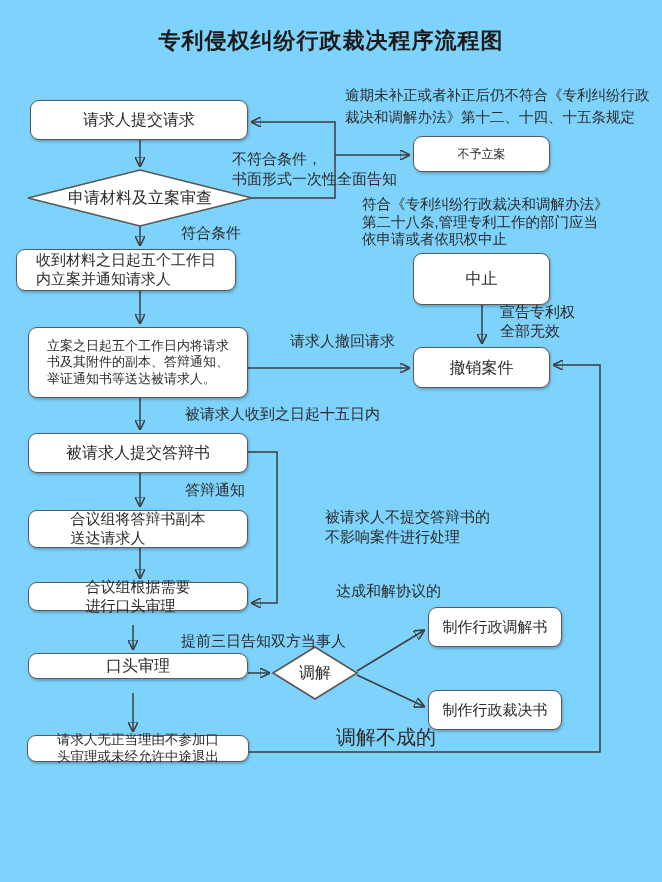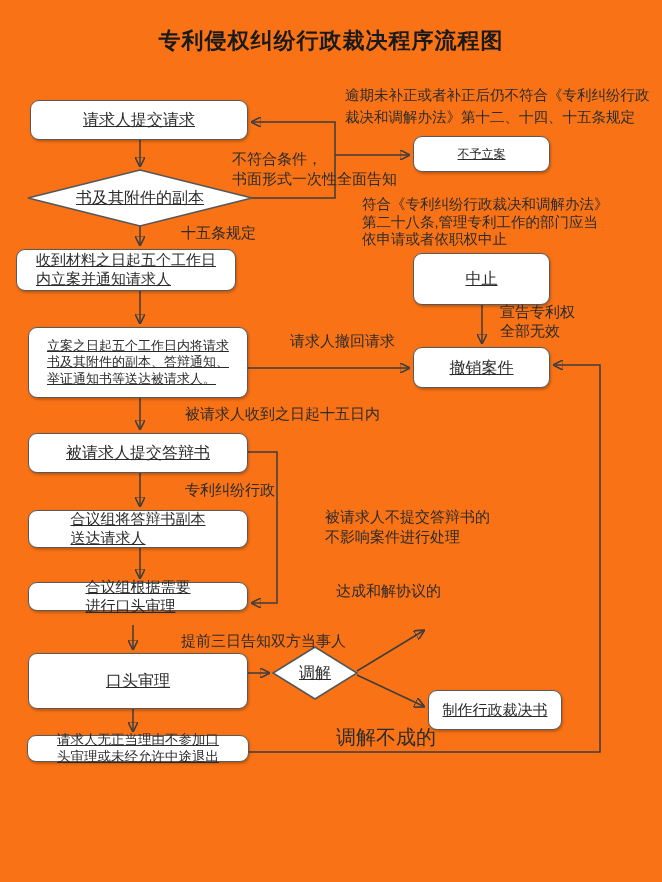--- a/index.html
+++ b/index.html
@@ -1,33 +1,33 @@
 <!DOCTYPE html>
 <html><head>
 <meta charset="utf-8">
 <style>
   * { margin:0; padding:0; box-sizing:border-box; }
   html,body { background:#ffffff; }
   .canvas {
-    position:relative; width:662px; height:882px; background:#f97316;
+    position:relative; width:662px; height:882px; background:#7dd3fc;
     font-family:"Liberation Sans", sans-serif; color:#2b2b2b; overflow:hidden;
   }
   .title {
     position:absolute; top:26px; left:0; width:100%; text-align:center;
     font-size:22px; font-weight:bold; letter-spacing:1px; color:#1a1a1a;
   }
   svg.edges { position:absolute; left:0; top:0; z-index:1; }
   svg.edges path { fill:none; stroke:#3d3d3d; stroke-width:1.5; }
   svg.edges polygon { fill:#ffffff; stroke:#565656; stroke-width:1.6; }
   .node {
     position:absolute; background:#ffffff; border:1.6px solid #595959; border-radius:9px;
     display:flex; align-items:center; justify-content:center; text-align:center;
     box-shadow:1px 1.5px 2.5px rgba(0,0,0,0.22); z-index:2;
   }
-  .txt { white-space:pre-line; line-height:1.25;text-decoration:underline; }
+  .txt { white-space:pre-line; line-height:1.25; }
   .node.mline .txt { text-align:left; }
   .diamond-label {
     position:absolute; display:flex; align-items:center; justify-content:center;
     text-align:center; z-index:2;
   }
   .lbl { position:absolute; white-space:pre-line; line-height:1.3; z-index:2; color:#2b2b2b; }
 </style>
 </head>
 <body>
 
@@ -96,62 +96,65 @@
   <div class="node mline" style="left:28px;top:510px;width:220px;height:38px;font-size:15px">
     <span class="txt">合议组将答辩书副本
 送达请求人</span>
   </div>
 
   <div class="node mline" style="left:28px;top:582px;width:220px;height:29px;font-size:15px">
     <span class="txt">合议组根据需要
 进行口头审理</span>
   </div>
 
-  <div class="node" style="left:28px;top:653px;width:220px;height:56px;font-size:16px">
+  <div class="node" style="left:28px;top:653px;width:220px;height:26px;font-size:16px">
     <span class="txt">口头审理</span>
   </div>
 
+  <div class="node" style="left:428px;top:607px;width:134px;height:40px;font-size:15px">
+    <span class="txt">制作行政调解书</span>
+  </div>
 
   <div class="node" style="left:428px;top:690px;width:134px;height:40px;font-size:15px">
     <span class="txt">制作行政裁决书</span>
   </div>
 
   <div class="node mline" style="left:27px;top:735px;width:222px;height:27px;font-size:13.5px">
     <span class="txt">请求人无正当理由不参加口
 头审理或未经允许中途退出</span>
   </div>
 
   <div class="diamond-label" style="left:28px;top:170px;width:224px;height:56px;font-size:16px">
-    <span class="txt">书及其附件的副本</span>
+    <span class="txt">申请材料及立案审查</span>
   </div>
 
   <div class="diamond-label" style="left:273px;top:647px;width:84px;height:52px;font-size:16px">
     <span class="txt">调解</span>
   </div>
 
   <div class="lbl" style="left:345px;top:84px;font-size:14.5px;line-height:1.55">逾期未补正或者补正后仍不符合《专利纠纷行政
 裁决和调解办法》第十二、十四、十五条规定</div>
 
   <div class="lbl" style="left:232px;top:149px;font-size:15px">不符合条件，
 书面形式一次性全面告知</div>
 
-  <div class="lbl" style="left:181px;top:223px;font-size:15px">十五条规定</div>
+  <div class="lbl" style="left:181px;top:223px;font-size:15px">符合条件</div>
 
   <div class="lbl" style="left:362px;top:196px;font-size:14.5px;line-height:1.22">符合《专利纠纷行政裁决和调解办法》
 第二十八条,管理专利工作的部门应当
 依申请或者依职权中止</div>
 
   <div class="lbl" style="left:290px;top:331px;font-size:15px">请求人撤回请求</div>
 
   <div class="lbl" style="left:500px;top:303px;font-size:15px;line-height:1.25">宣告专利权
 全部无效</div>
 
   <div class="lbl" style="left:185px;top:404px;font-size:15px">被请求人收到之日起十五日内</div>
 
-  <div class="lbl" style="left:185px;top:480px;font-size:15px">专利纠纷行政</div>
+  <div class="lbl" style="left:185px;top:480px;font-size:15px">答辩通知</div>
 
   <div class="lbl" style="left:325px;top:507px;font-size:15px;line-height:1.3">被请求人不提交答辩书的
 不影响案件进行处理</div>
 
   <div class="lbl" style="left:336px;top:581px;font-size:15px">达成和解协议的</div>
 
   <div class="lbl" style="left:181px;top:631px;font-size:15px">提前三日告知双方当事人</div>
 
   <div class="lbl" style="left:336px;top:724px;font-size:20px">调解不成的</div>
 

